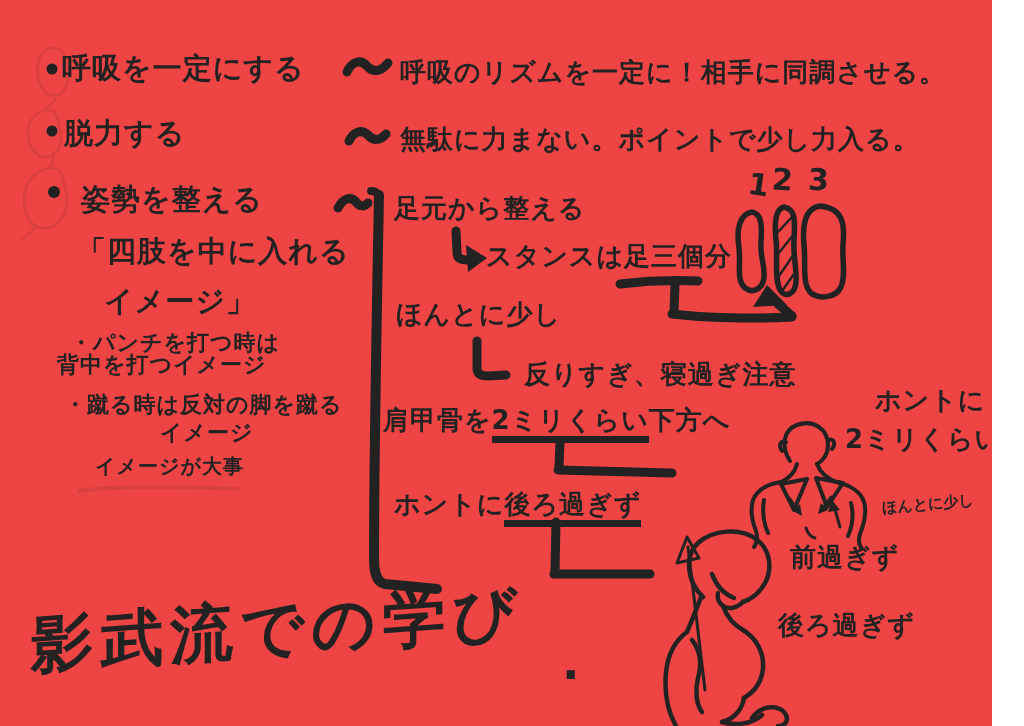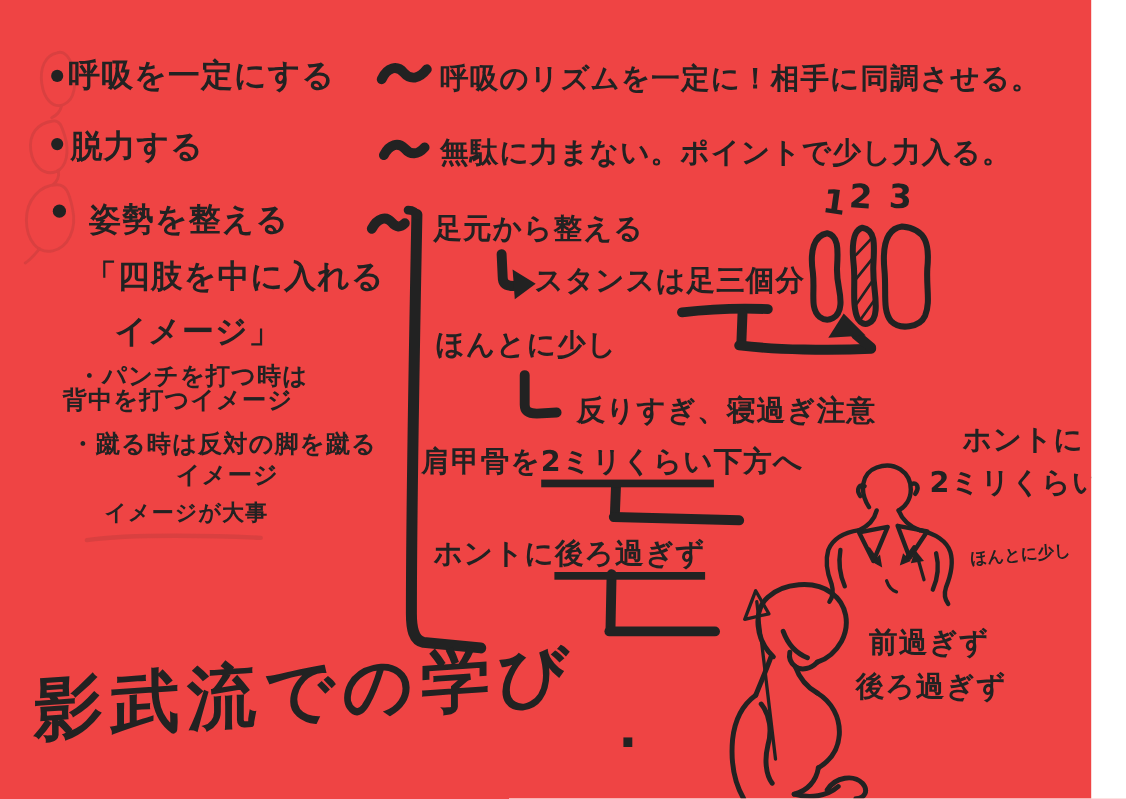--- a/index.html
+++ b/index.html
@@ -162,19 +162,19 @@
 
   <span class="t fs27" style="left:394px; top:490px;"><span>ホントに</span><span class="ul-ink">後ろ過ぎず</span></span>
 
   <span class="num" style="left:748px; top:167px; transform:rotate(8deg);">1</span>
   <span class="num" style="left:772px; top:162px; transform:rotate(4deg);">2</span>
   <span class="num" style="left:808px; top:162px; transform:rotate(2deg);">3</span>
 
   <span class="t fs27" style="left:875px; top:386px;">ホントに</span>
   <span class="t fs27" style="left:845px; top:425px;">2ミリくらい</span>
   <span class="t hand-small" style="left:882px; top:496px;">ほんとに少し</span>
-  <span class="t fs27" style="left:790px; top:571px;">前過ぎず</span>
+  <span class="t fs27" style="left:790px; top:543px;">前過ぎず</span>
   <span class="t fs27" style="left:778px; top:611px;">後ろ過ぎず</span>
 
   <div class="title">影武流での学び</div>
   <span class="title-period">.</span>
 
 </div>
 
 </body></html>

